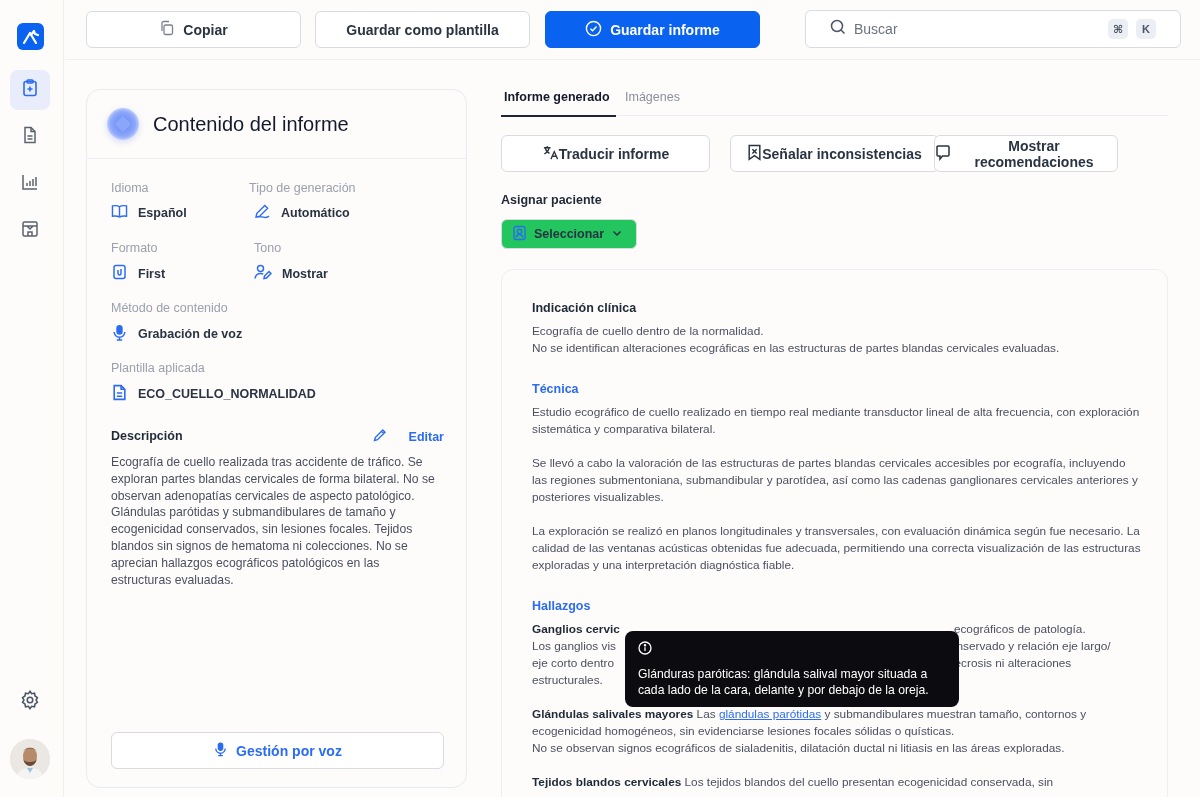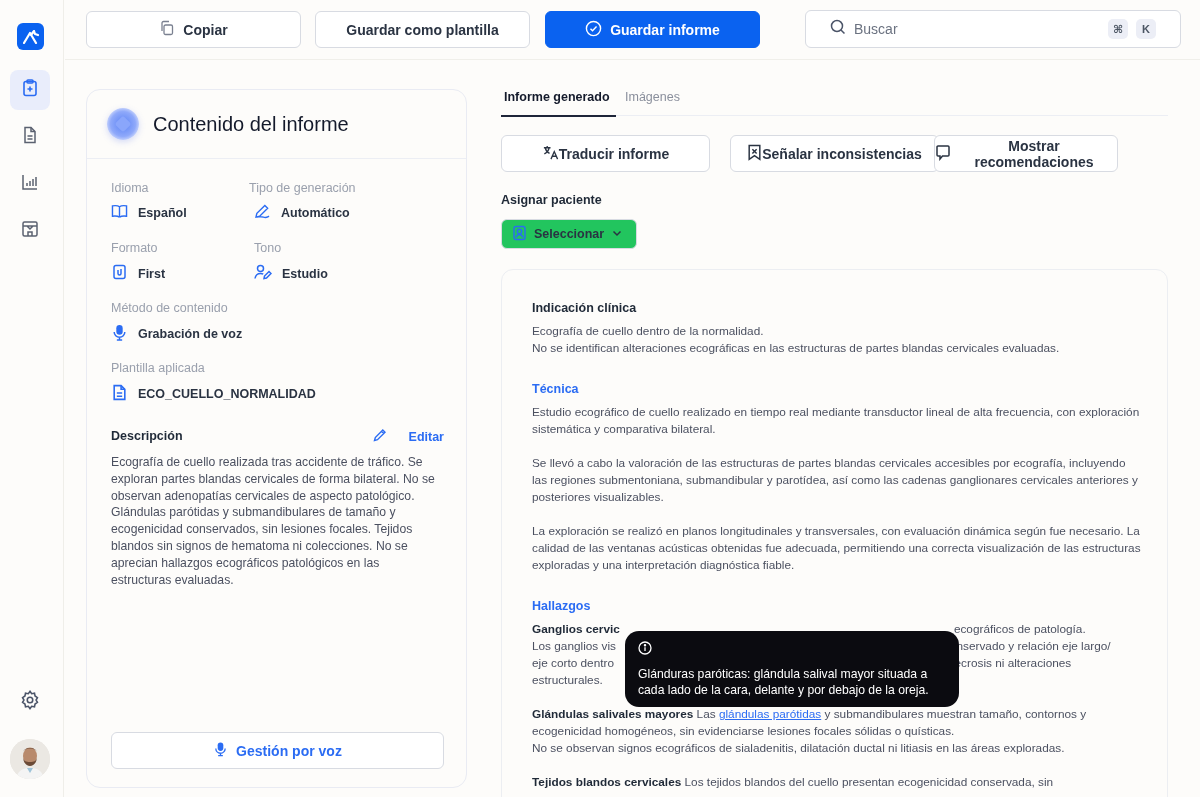--- a/index.html
+++ b/index.html
@@ -131,21 +131,21 @@
   .r-body .h { font-size: 12.5px; font-weight: 600; color: #1f2937; margin-bottom: 6px; }
   .r-body .h.blue { color: #2b6cf3; }
   .r-body p { margin-bottom: 0; }
   .r-body .gap { height: 17px; }
   .r-body .gap2 { height: 24px; }
   .r-body b { color: #1f2937; font-weight: 700; }
   .r-body a { color: #2b6cf3; text-decoration: underline; }
 
   .tooltip {
     position: absolute; left: 625px; top: 631px; width: 334px; height: 76px;
-    background: #0b0b10; border-radius: 14px; color: #fff;
+    background: #0b0b10; border-radius: 8px; color: #fff;
     padding: 10px 13px; font-size: 12.2px; line-height: 16.5px;
   }
   .tooltip .i-icon { margin-bottom: 6px; }
 </style>
 </head>
 <body>
 
 <nav class="sidebar">
   <div class="logo">
     <svg width="16" height="14" viewBox="0 0 16 14">
@@ -274,21 +274,21 @@
   </div>
 
   <span class="field-label" style="left:167px;top:151px">Tono</span>
   <div class="field-value" style="left:167px;top:174px">
     <span>
       <svg width="18" height="16" viewBox="0 0 18 16" fill="none" stroke="#2b6cf3" stroke-width="1.5">
           <circle cx="6.5" cy="4.5" r="3"></circle>
           <path d="M1 14.5c.5-3 2.5-5 5.5-5 1 0 2 .2 2.7.7M10 14.5l.5-2.5 4.5-4.5 2 2-4.5 4.5z"></path>
         </svg>
     </span>
-    <span>Estudio</span>
+    <span>Mostrar</span>
   </div>
 
   <span class="field-label" style="left:24px;top:211px">Método de contenido</span>
   <div class="field-value" style="left:24px;top:234px">
     <span>
       <svg width="17" height="17" viewBox="0 0 16 16">
           <rect x="5" y="1" width="6" height="9" rx="3" fill="#2b6cf3"></rect>
           <path d="M3 7.5a5 5 0 0 0 10 0M8 12.5V15M5.5 15h5" stroke="#2b6cf3" stroke-width="1.4" fill="none"></path>
         </svg>
     </span>

